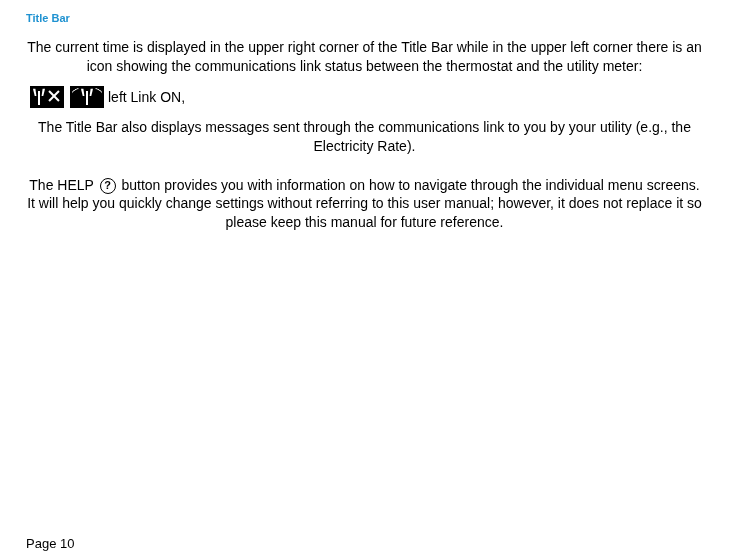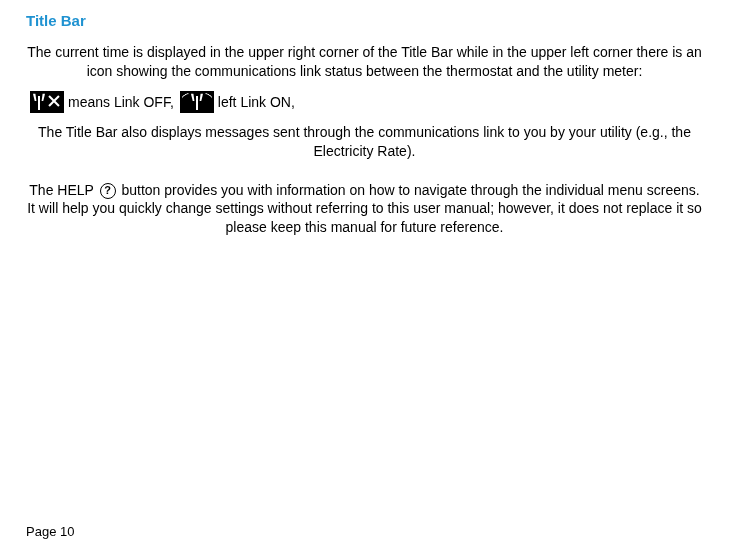--- a/index.html
+++ b/index.html
@@ -13,21 +13,21 @@
       color: #000;
       background: #fff;
       width: 729px;
       height: 551px;
       padding: 12px 26px;
       position: relative;
     }
     .section-heading {
       color: #1f92d1;
       font-weight: bold;
-      font-size: 15px;
+      font-size: 11px;
       margin-bottom: 14px;
     }
     .para {
       line-height: 1.35;
       margin-bottom: 10px;
       text-align: center;
     }
     .icon-line {
       display: flex;
       align-items: center;
@@ -150,21 +150,21 @@
       font-weight: bold;
       vertical-align: middle;
       margin: 0 2px;
     }
     .section2 {
       margin-top: 20px;
     }
     .page-num {
       position: absolute;
       left: 26px;
-      bottom: 12px;
+      bottom: 0px;
       font-size: 13px;
     }
     .inline-text {
       margin: 0 2px;
     }
     .help-row {
       line-height: 1.35;
     }
   </style>
 </head>
@@ -172,21 +172,20 @@
 
 <div>
   <h2 class="section-heading">Title Bar</h2>
   <p class="para">The current time is displayed in the upper right corner of the Title Bar while in the upper left corner there is an icon showing the communications link status between the thermostat and the utility meter:</p>
 
   <div class="icon-line">
     <span class="icon-box link-icon link-off">
       <span class="antenna"></span>
       <span class="cross"></span>
     </span>
-    <span class="inline-text">means Link OFF,</span>
     <span class="icon-box link-icon link-on">
       <span class="waves"></span>
       <span class="antenna"></span>
     </span>
     <span class="inline-text">left Link ON,</span>
   </div>
 
   <p class="para">The Title Bar also displays messages sent through the communications link to you by your utility (e.g., the Electricity Rate).</p>
 </div>
 

